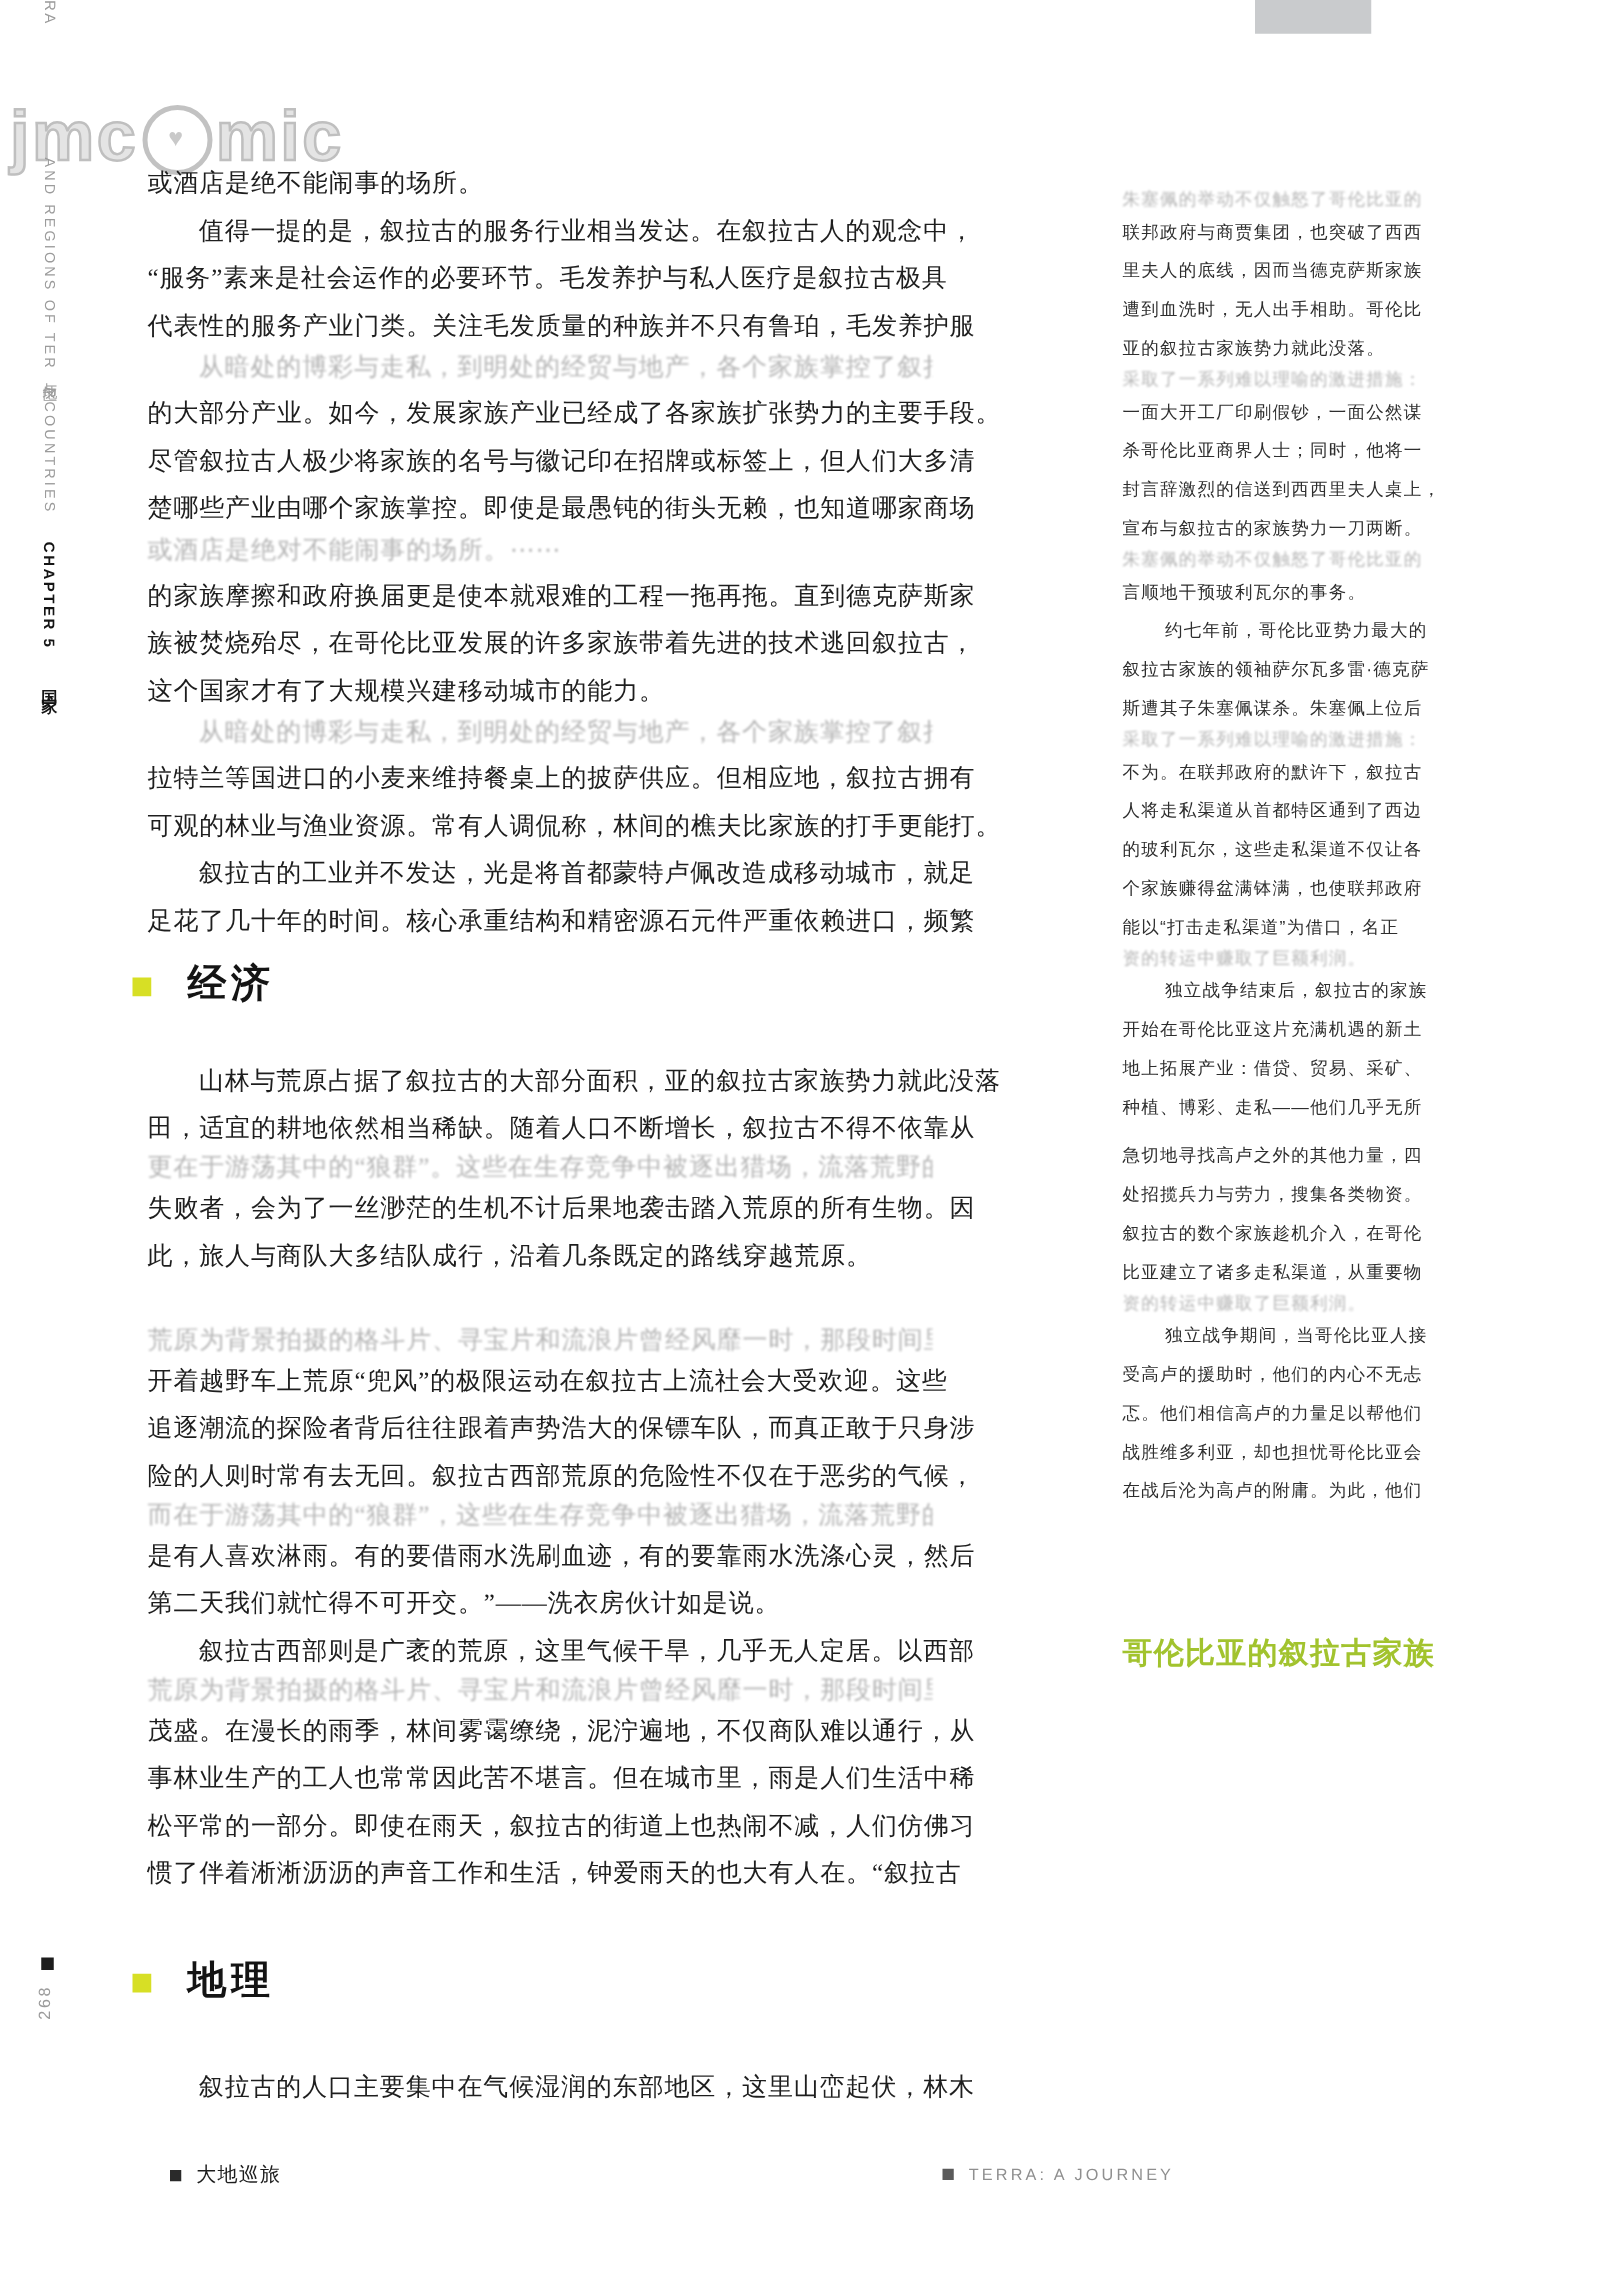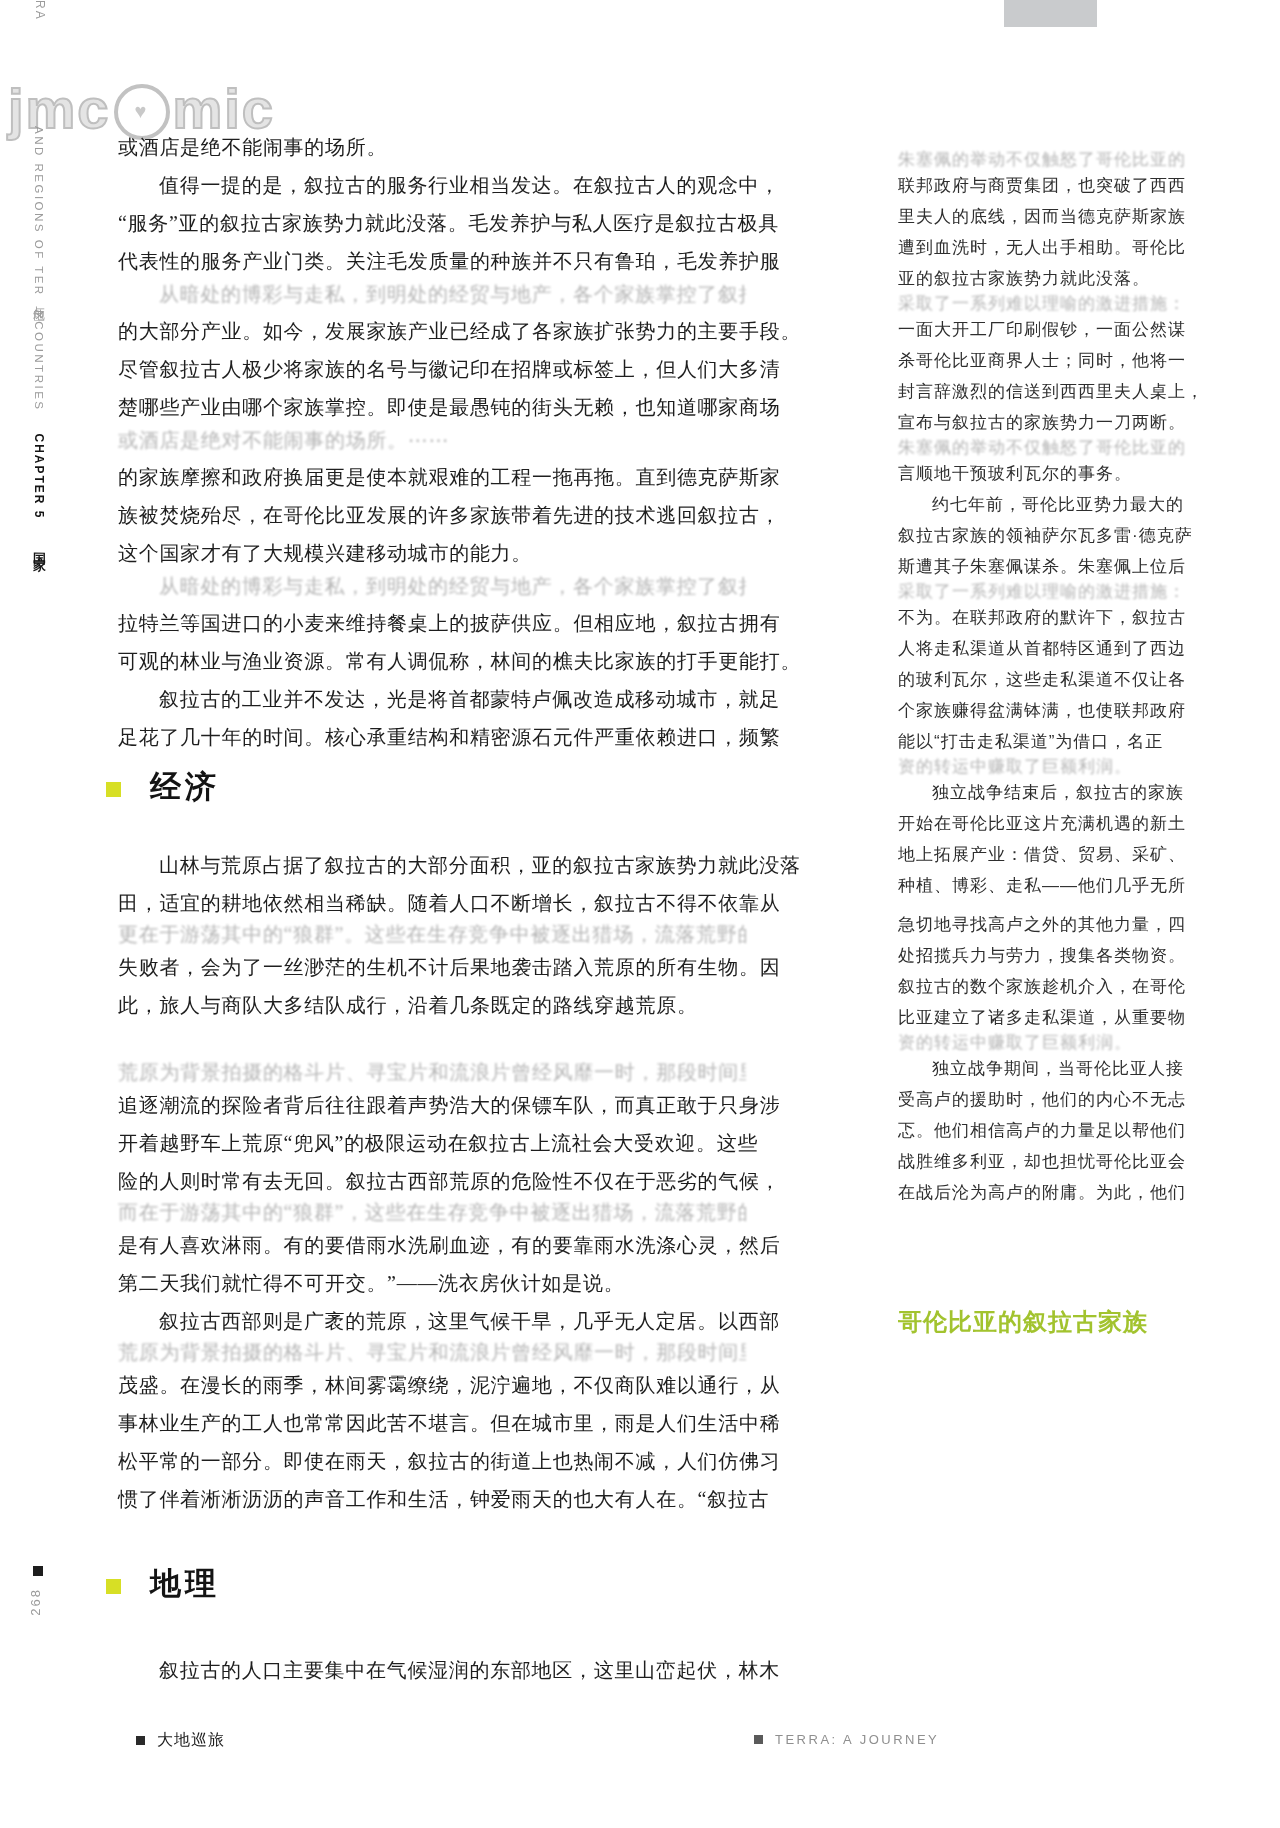--- a/index.html
+++ b/index.html
@@ -53,21 +53,21 @@
   .section-header{position:relative;height:86px;padding-top:6px;margin-top:4px;box-sizing:border-box;}
   .section-header.geo{margin-top:39px;}
   .header-bullet{position:absolute;left:0;top:22px;width:15px;height:15px;background:var(--accent,#d7df25);}
   .header-text{
     margin-left:44px;font-family:"Liberation Sans","DejaVu Sans",sans-serif;
     font-weight:700;font-size:31px;color:#141414;letter-spacing:4px;
   }
   .lines-block.geo-par{margin-top:8px;}
   
   .right-col{position:absolute;left:898px;top:150px;width:292px;font-family:"Liberation Sans","DejaVu Sans",sans-serif;}
-  .rline{height:31px;line-height:31px;font-size:17px;color:#2e2e2e;white-space:nowrap;letter-spacing:1px;}
+  .rline{height:31px;line-height:31px;font-size:14px;color:#2e2e2e;white-space:nowrap;letter-spacing:1px;}
   .rline.indent{padding-left:34px;}
   .rline.ghost{height:20px;line-height:19px;opacity:.4;filter:blur(0.8px);color:#444;overflow:hidden;}
   .r-spacer{height:8px;}
   .green-heading{
     position:absolute;left:898px;top:1306px;font-family:"Liberation Sans",sans-serif;
     font-weight:900;font-size:24px;color:var(--green,#a2c32e);letter-spacing:1px;white-space:nowrap;
   }
   
   .footer-left{position:absolute;left:136px;top:1730px;display:flex;align-items:center;
     font-family:"Liberation Sans",sans-serif;}
@@ -95,21 +95,21 @@
 <div class="sidebar-main">
   <span class="sb-series">AND REGIONS OF TER与地区 / COUNTRIES</span><span class="sb-gap"></span><span class="sb-chapter">CHAPTER 5</span><span class="sb-gap"></span><span class="sb-country">国家</span>
 </div>
 <div class="pagenum-square"></div>
 <div class="page-number">268</div>
 
 <div class="main-col">
     <div class="lines-block intro">
       <div class="line">或酒店是绝不能闹事的场所。</div>
       <div class="line indent">值得一提的是，叙拉古的服务行业相当发达。在叙拉古人的观念中，</div>
-      <div class="line">“服务”亚的叙拉古家族势力就此没落。毛发养护与私人医疗是叙拉古极具</div>
+      <div class="line">“服务”素来是社会运作的必要环节。毛发养护与私人医疗是叙拉古极具</div>
       <div class="line">代表性的服务产业门类。关注毛发质量的种族并不只有鲁珀，毛发养护服</div>
       <div class="line indent ghost">从暗处的博彩与走私，到明处的经贸与地产，各个家族掌控了叙拉古</div>
       <div class="line">的大部分产业。如今，发展家族产业已经成了各家族扩张势力的主要手段。</div>
       <div class="line">尽管叙拉古人极少将家族的名号与徽记印在招牌或标签上，但人们大多清</div>
       <div class="line">楚哪些产业由哪个家族掌控。即使是最愚钝的街头无赖，也知道哪家商场</div>
       <div class="line ghost">或酒店是绝对不能闹事的场所。⋯⋯</div>
       <div class="line">的家族摩擦和政府换届更是使本就艰难的工程一拖再拖。直到德克萨斯家</div>
       <div class="line">族被焚烧殆尽，在哥伦比亚发展的许多家族带着先进的技术逃回叙拉古，</div>
       <div class="line">这个国家才有了大规模兴建移动城市的能力。</div>
       <div class="line indent ghost">从暗处的博彩与走私，到明处的经贸与地产，各个家族掌控了叙拉古</div>
@@ -120,22 +120,22 @@
     </div>
     <div class="section-header"><span class="header-bullet"></span><span class="header-text">经济</span></div>
     <div class="lines-block eco">
       <div class="line indent">山林与荒原占据了叙拉古的大部分面积，亚的叙拉古家族势力就此没落</div>
       <div class="line">田，适宜的耕地依然相当稀缺。随着人口不断增长，叙拉古不得不依靠从</div>
       <div class="line ghost">更在于游荡其中的“狼群”。这些在生存竞争中被逐出猎场，流落荒野的</div>
       <div class="line">失败者，会为了一丝渺茫的生机不计后果地袭击踏入荒原的所有生物。因</div>
       <div class="line">此，旅人与商队大多结队成行，沿着几条既定的路线穿越荒原。</div>
       <div class="gap-spacer" style="height: 36px;"></div>
       <div class="line ghost">荒原为背景拍摄的格斗片、寻宝片和流浪片曾经风靡一时，那段时间里，</div>
+      <div class="line">开着越野车上荒原“兜风”的极限运动在叙拉古上流社会大受欢迎。这些</div>
       <div class="line">追逐潮流的探险者背后往往跟着声势浩大的保镖车队，而真正敢于只身涉</div>
-      <div class="line">开着越野车上荒原“兜风”的极限运动在叙拉古上流社会大受欢迎。这些</div>
       <div class="line">险的人则时常有去无回。叙拉古西部荒原的危险性不仅在于恶劣的气候，</div>
       <div class="line ghost">而在于游荡其中的“狼群”，这些在生存竞争中被逐出猎场，流落荒野的</div>
       <div class="line">是有人喜欢淋雨。有的要借雨水洗刷血迹，有的要靠雨水洗涤心灵，然后</div>
       <div class="line">第二天我们就忙得不可开交。”——洗衣房伙计如是说。</div>
       <div class="line indent">叙拉古西部则是广袤的荒原，这里气候干旱，几乎无人定居。以西部</div>
       <div class="line ghost">荒原为背景拍摄的格斗片、寻宝片和流浪片曾经风靡一时，那段时间里</div>
       <div class="line">茂盛。在漫长的雨季，林间雾霭缭绕，泥泞遍地，不仅商队难以通行，从</div>
       <div class="line">事林业生产的工人也常常因此苦不堪言。但在城市里，雨是人们生活中稀</div>
       <div class="line">松平常的一部分。即使在雨天，叙拉古的街道上也热闹不减，人们仿佛习</div>
       <div class="line">惯了伴着淅淅沥沥的声音工作和生活，钟爱雨天的也大有人在。“叙拉古</div>

